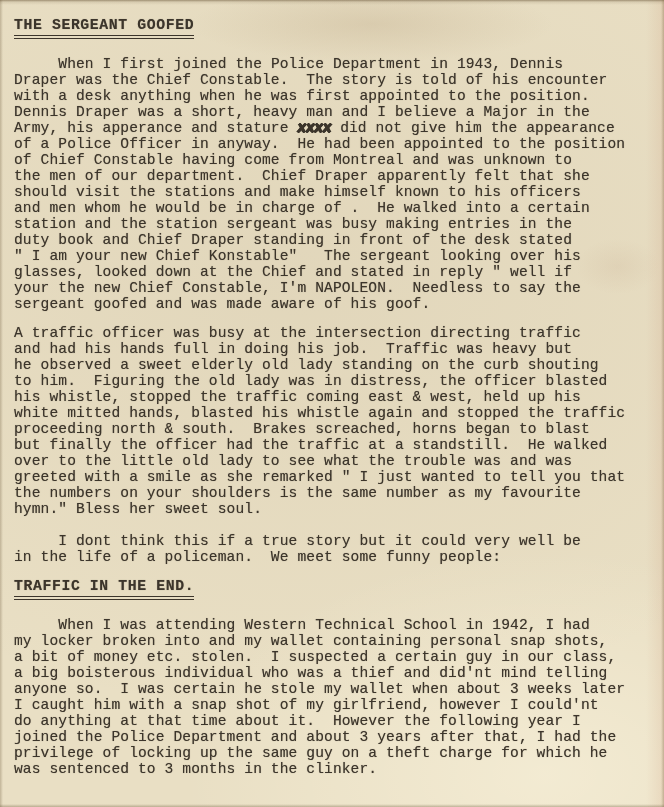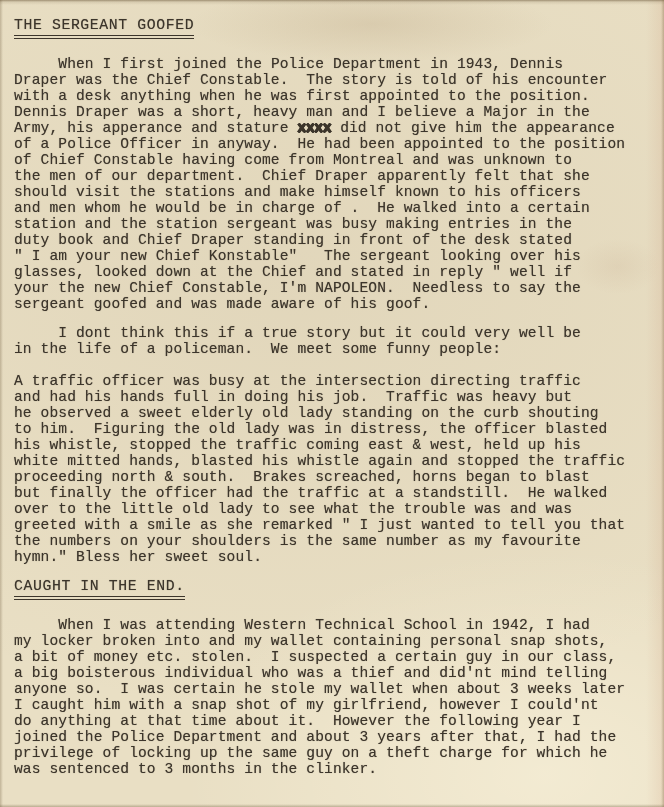--- a/index.html
+++ b/index.html
@@ -38,21 +38,21 @@
       
       radial-gradient(ellipse 480px 300px at 82% 96%, rgba(255, 249, 228, 0.45), transparent 75%),
       
       radial-gradient(ellipse 720px 520px at 45% 35%, rgba(125, 100, 65, 0.07), transparent 85%);
   }
   .story { margin: 0; }
   .story + .story { margin-top: 13px; }
   h2.story-heading {
     margin: 0 0 17px 0;
     font-size: 14.8px;
-    font-weight: normal;
+    font-weight: bold;
     letter-spacing: 0.6px;
     line-height: 17px;
   }
   .title-text {
     display: inline-block;
     padding-bottom: 1px;
     border-bottom: 4px double #3c352b;
   }
   p.para {
     margin: 0;
@@ -61,20 +61,21 @@
   }
   .para + .para { margin-top: 16px; }
   .overstrike {
     font-weight: bold;
     letter-spacing: -0.3px;
     text-shadow:
       0.9px 0 currentColor,
      -0.9px 0 currentColor,
       0 0.6px currentColor,
       0 -0.6px currentColor;
+    font-style: italic;
   }
 </style>
 </head>
 <body>
 
 <div class="page">
 
   <section class="story">
     <h2 class="story-heading">
       <span class="title-text">THE SERGEANT GOOFED</span>
@@ -91,39 +92,39 @@
 and men whom he would be in charge of .  He walked into a certain
 station and the station sergeant was busy making entries in the
 duty book and Chief Draper standing in front of the desk stated
 " I am your new Chief Konstable"   The sergeant looking over his
 glasses, looked down at the Chief and stated in reply " well if
 your the new Chief Constable, I'm NAPOLEON.  Needless to say the
 sergeant goofed and was made aware of his goof.</span></p>
   </section>
 
   <section class="story">
-    <p class="para">     I dont think this if a true story but it could very well be
-in the life of a policeman.  We meet some funny people:</p>
     <p class="para">A traffic officer was busy at the intersection directing traffic
 and had his hands full in doing his job.  Traffic was heavy but
 he observed a sweet elderly old lady standing on the curb shouting
 to him.  Figuring the old lady was in distress, the officer blasted
 his whistle, stopped the traffic coming east &amp; west, held up his
 white mitted hands, blasted his whistle again and stopped the traffic
 proceeding north &amp; south.  Brakes screached, horns began to blast
 but finally the officer had the traffic at a standstill.  He walked
 over to the little old lady to see what the trouble was and was
 greeted with a smile as she remarked " I just wanted to tell you that
 the numbers on your shoulders is the same number as my favourite
 hymn." Bless her sweet soul.</p>
+    <p class="para">     I dont think this if a true story but it could very well be
+in the life of a policeman.  We meet some funny people:</p>
   </section>
 
   <section class="story">
     <h2 class="story-heading">
-      <span class="title-text">CAUGHT IN THE END.</span>
+      <span class="title-text">TRAFFIC IN THE END.</span>
     </h2>
     <p class="para">     When I was attending Western Technical School in 1942, I had
 my locker broken into and my wallet containing personal snap shots,
 a bit of money etc. stolen.  I suspected a certain guy in our class,
 a big boisterous individual who was a thief and did'nt mind telling
 anyone so.  I was certain he stole my wallet when about 3 weeks later
 I caught him with a snap shot of my girlfriend, however I could'nt
 do anything at that time about it.  However the following year I
 joined the Police Department and about 3 years after that, I had the
 privilege of locking up the same guy on a theft charge for which he

